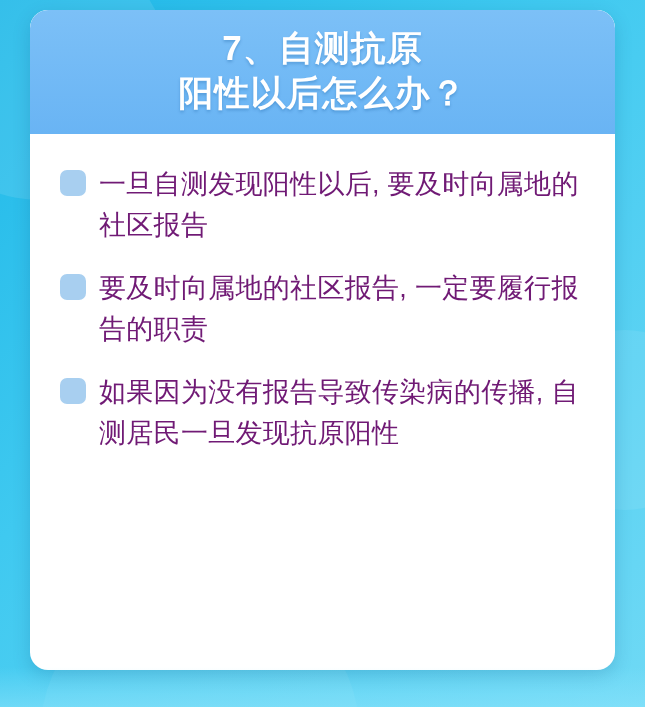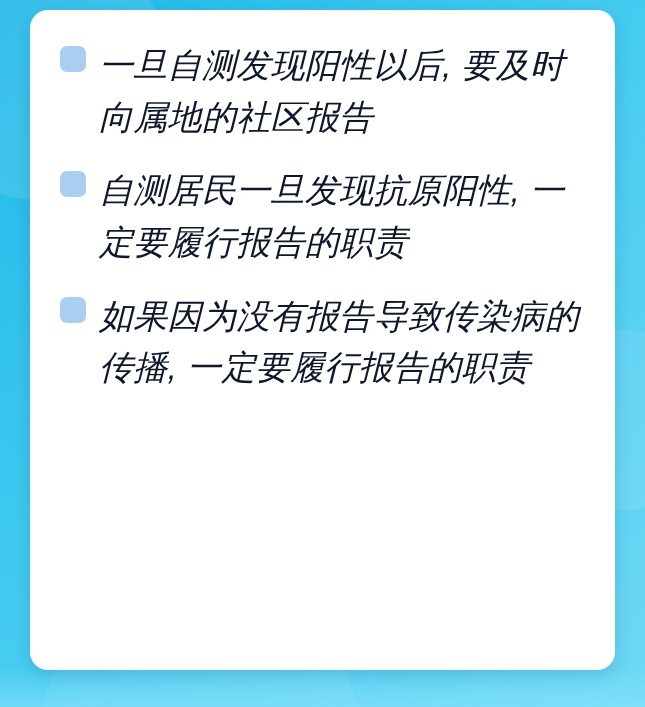--- a/index.html
+++ b/index.html
@@ -75,26 +75,25 @@
     flex: 0 0 auto;
     width: 26px;
     height: 26px;
     border-radius: 7px;
     background: #a8cff0;
     margin-top: 6px;
     margin-right: 13px;
   }
   .bullet-text {
     flex: 1 1 auto;
-    color: #0f172a;
-    font-size: 34px;
+    color: #701a75;
+    font-size: 27px;
     line-height: 1.52;
     letter-spacing: 0.3px;
     font-weight: 500;
-    font-style: italic;
   }
 
   .bottom-fade {
     position: absolute;
     left: 0;
     right: 0;
     bottom: 0;
     height: 40px;
     background: linear-gradient(180deg, rgba(120,220,250,0) 0%, rgba(140,228,252,0.55) 100%);
     pointer-events: none;
@@ -102,33 +101,39 @@
 </style>
 </head>
 <body>
 
 <div class="bg-deco deco-1"></div>
 <div class="bg-deco deco-2"></div>
 <div class="bg-deco deco-3"></div>
 
 <div class="card">
 
+  <div class="card-header">
+    <div class="title">
+      <span class="title-line">7、自测抗原</span>
+      <span class="title-line">阳性以后怎么办？</span>
+    </div>
+  </div>
 
   <div class="card-body">
     <ul class="bullet-list">
       <li class="bullet-item">
         <span class="bullet-marker"></span>
         <span class="bullet-text">一旦自测发现阳性以后, 要及时向属地的社区报告</span>
       </li>
       <li class="bullet-item">
         <span class="bullet-marker"></span>
-        <span class="bullet-text">自测居民一旦发现抗原阳性, 一定要履行报告的职责</span>
+        <span class="bullet-text">要及时向属地的社区报告, 一定要履行报告的职责</span>
       </li>
       <li class="bullet-item">
         <span class="bullet-marker"></span>
-        <span class="bullet-text">如果因为没有报告导致传染病的传播, 一定要履行报告的职责</span>
+        <span class="bullet-text">如果因为没有报告导致传染病的传播, 自测居民一旦发现抗原阳性</span>
       </li>
     </ul>
   </div>
 
 </div>
 
 <div class="bottom-fade"></div>
 
 </body></html>

